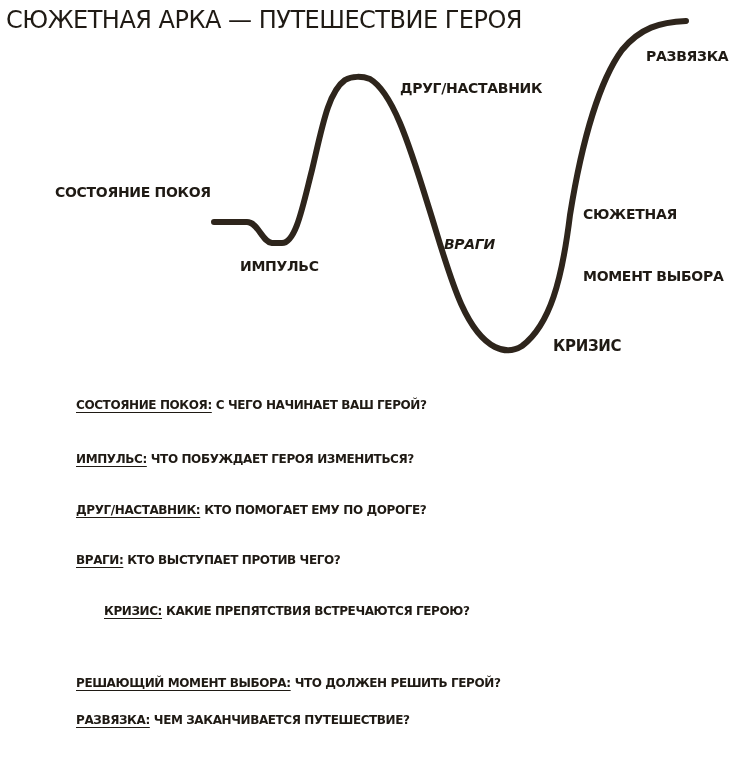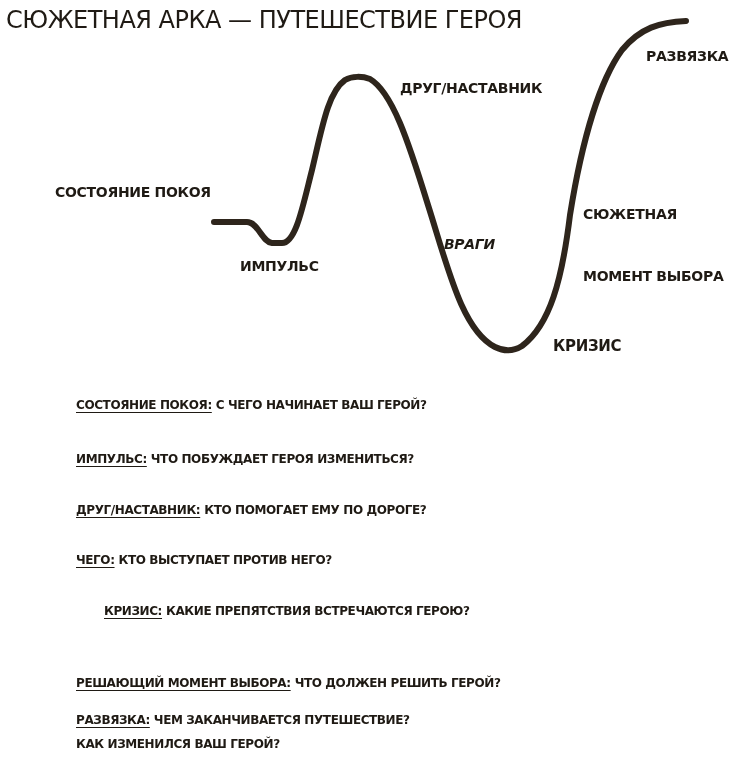--- a/index.html
+++ b/index.html
@@ -44,24 +44,23 @@
 <div class="q" style="top:398px;">
   <span class="term">СОСТОЯНИЕ ПОКОЯ:</span><span class="ans">С ЧЕГО НАЧИНАЕТ ВАШ ГЕРОЙ?</span>
 </div>
 <div class="q" style="top:452px;">
   <span class="term">ИМПУЛЬС:</span><span class="ans">ЧТО ПОБУЖДАЕТ ГЕРОЯ ИЗМЕНИТЬСЯ?</span>
 </div>
 <div class="q" style="top:503px;">
   <span class="term">ДРУГ/НАСТАВНИК:</span><span class="ans">КТО ПОМОГАЕТ ЕМУ ПО ДОРОГЕ?</span>
 </div>
 <div class="q" style="top:553px;">
-  <span class="term">ЧЕГО:</span><span class="ans">КТО ВЫСТУПАЕТ ПРОТИВ НЕГО?</span>
+  <span class="term">ВРАГИ:</span><span class="ans">КТО ВЫСТУПАЕТ ПРОТИВ ЧЕГО?</span>
 </div>
 <div class="q" style="top:604px;margin-left:28px;">
   <span class="term">КРИЗИС:</span><span class="ans">КАКИЕ ПРЕПЯТСТВИЯ ВСТРЕЧАЮТСЯ ГЕРОЮ?</span>
 </div>
 <div class="q" style="top:656px;margin-top:20px;">
   <span class="term">РЕШАЮЩИЙ МОМЕНТ ВЫБОРА:</span><span class="ans">ЧТО ДОЛЖЕН РЕШИТЬ ГЕРОЙ?</span>
 </div>
 <div class="q" style="top:708px; line-height:24px;">
   <span class="term">РАЗВЯЗКА:</span><span class="ans">ЧЕМ ЗАКАНЧИВАЕТСЯ ПУТЕШЕСТВИЕ?</span>
-  <span class="line2">КАК ИЗМЕНИЛСЯ ВАШ ГЕРОЙ?</span>
 </div>
 
 </body></html>

